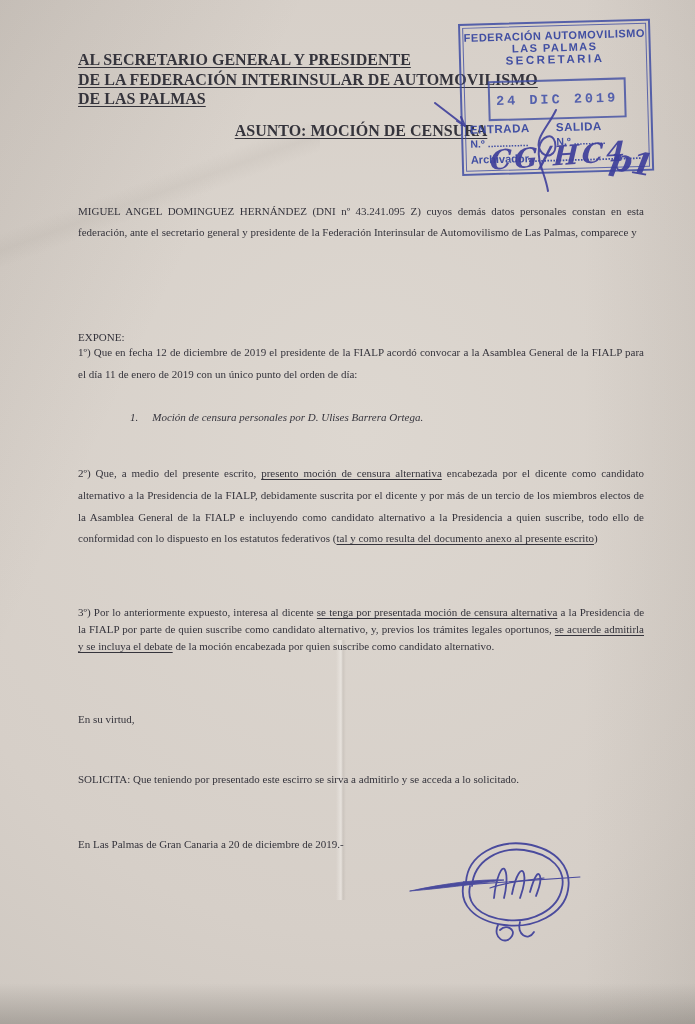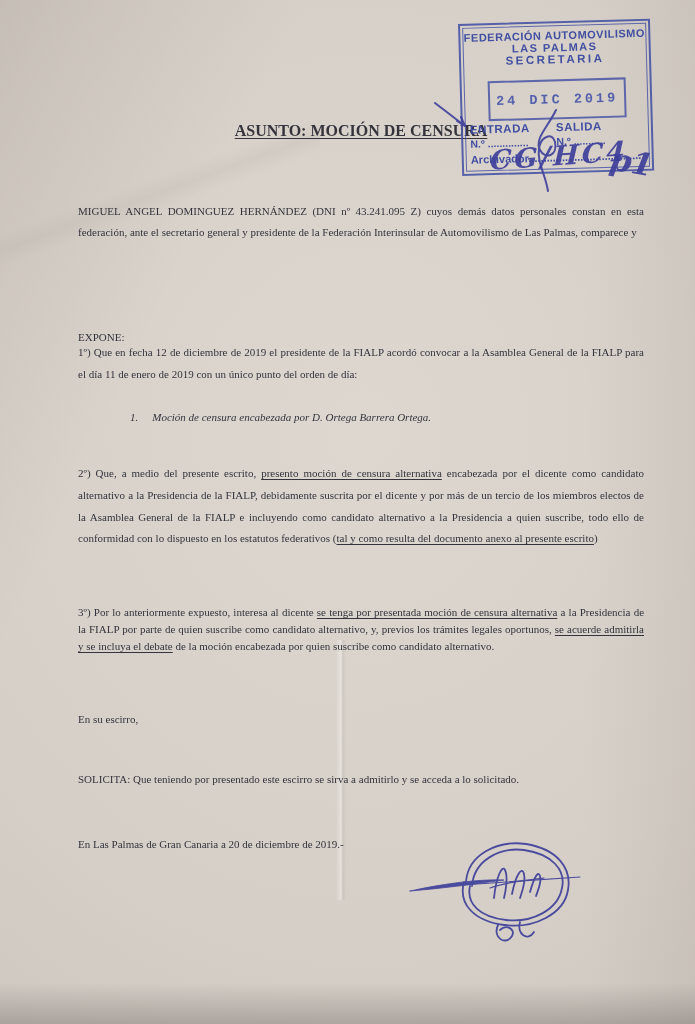--- a/index.html
+++ b/index.html
@@ -81,20 +81,25 @@
   svg.penmarks{position:absolute;left:428px;top:95px;z-index:3;pointer-events:none;}
   svg.signature{position:absolute;left:402px;top:830px;z-index:2;pointer-events:none;}
 </style>
 </head>
 <body>
 
 <div class="page">
   <div class="crease-d"></div>
   <div class="crease-v"></div>
 
+  <div class="block recipient">
+    <div>AL SECRETARIO GENERAL Y PRESIDENTE</div>
+    <div>DE LA FEDERACIÓN INTERINSULAR DE AUTOMOVILISMO</div>
+    <div>DE LAS PALMAS</div>
+  </div>
 
   <div class="block subject">ASUNTO: MOCIÓN DE CENSURA</div>
 
   <div class="stamp">
     <div class="inner"></div>
     <div class="l1">FEDERACIÓN AUTOMOVILISMO</div>
     <div class="l2">LAS PALMAS</div>
     <div class="l3">SECRETARIA</div>
     <div class="datebox">
       <span class="datetext">24 DIC 2019</span>
@@ -117,25 +122,25 @@
       <path d="M128,15 C120,32 106,44 112,55 C117,65 130,61 127,47 C125,37 113,41 111,53 C109,68 117,78 120,96"></path>
     </g>
   </svg>
   <div class="pen code">CG/HC4</div>
   <div class="pen pagemark">p1</div>
 
   <p class="block para intro">MIGUEL ANGEL DOMINGUEZ HERNÁNDEZ (DNI nº 43.241.095 Z) cuyos demás datos personales constan en esta federación, ante el secretario general y presidente de la Federación Interinsular de Automovilismo de Las Palmas, comparece y</p>
   <p class="block para expone">EXPONE:</p>
   <p class="block para point1">1º) Que en fecha 12 de diciembre de 2019 el presidente de la FIALP acordó convocar a la Asamblea General de la FIALP para el día 11 de enero de 2019 con un único punto del orden de día:</p>
   <p class="block para agenda">
-    <span class="num">1.</span><span>Moción de censura encabezada por D. Ortega Barrera Ortega.</span>
+    <span class="num">1.</span><span>Moción de censura personales por D. Ulises Barrera Ortega.</span>
   </p>
   <p class="block para point2"><span>2º) Que, a medio del presente escrito, </span><span class="u">presento moción de censura alternativa</span><span> encabezada por el dicente como candidato alternativo a la Presidencia de la FIALP, debidamente suscrita por el dicente y por más de un tercio de los miembros electos de la Asamblea General de la FIALP e incluyendo como candidato alternativo a la Presidencia a quien suscribe, todo ello de conformidad con lo dispuesto en los estatutos federativos (</span><span class="u">tal y como resulta del documento anexo al presente escrito</span><span>)</span></p>
   <p class="block para point3"><span>3º) Por lo anteriormente expuesto, interesa al dicente </span><span class="u">se tenga por presentada moción de censura alternativa</span><span> a la Presidencia de la FIALP por parte de quien suscribe como candidato alternativo, y, previos los trámites legales oportunos, </span><span class="u">se acuerde admitirla y se incluya el debate</span><span> de la moción encabezada por quien suscribe como candidato alternativo.</span></p>
-  <p class="block para virtud">En su escirro,</p>
+  <p class="block para virtud">En su virtud,</p>
   <p class="block para solicita">SOLICITA: Que teniendo por presentado este escirro se sirva a admitirlo y se acceda a lo solicitado.</p>
   <p class="block para dateline">En Las Palmas de Gran Canaria a 20 de diciembre de 2019.-</p>
 
   <svg class="signature" width="185" height="122" viewBox="0 0 185 122">
     <g stroke="#43449b" stroke-width="1.8" fill="none" stroke-linecap="round" opacity="0.95">
       <path d="M8,61 C45,53 78,49 102,50 C80,53 45,58 8,61 Z" fill="#43449b" stroke-width="0.8"></path>
       <path d="M60,55 L178,47" stroke-width="1.1"></path>
       <path d="M64,52 C66,24 96,10 124,14 C155,19 170,38 166,60 C162,84 132,99 102,95 C72,91 56,74 62,52"></path>
       <path d="M70,56 C72,30 98,17 122,20 C150,24 164,40 160,58 C156,80 130,93 104,90 C78,87 64,74 68,56"></path>
       <path d="M92,68 C94,48 100,34 103,40 C106,46 104,60 102,68"></path>

